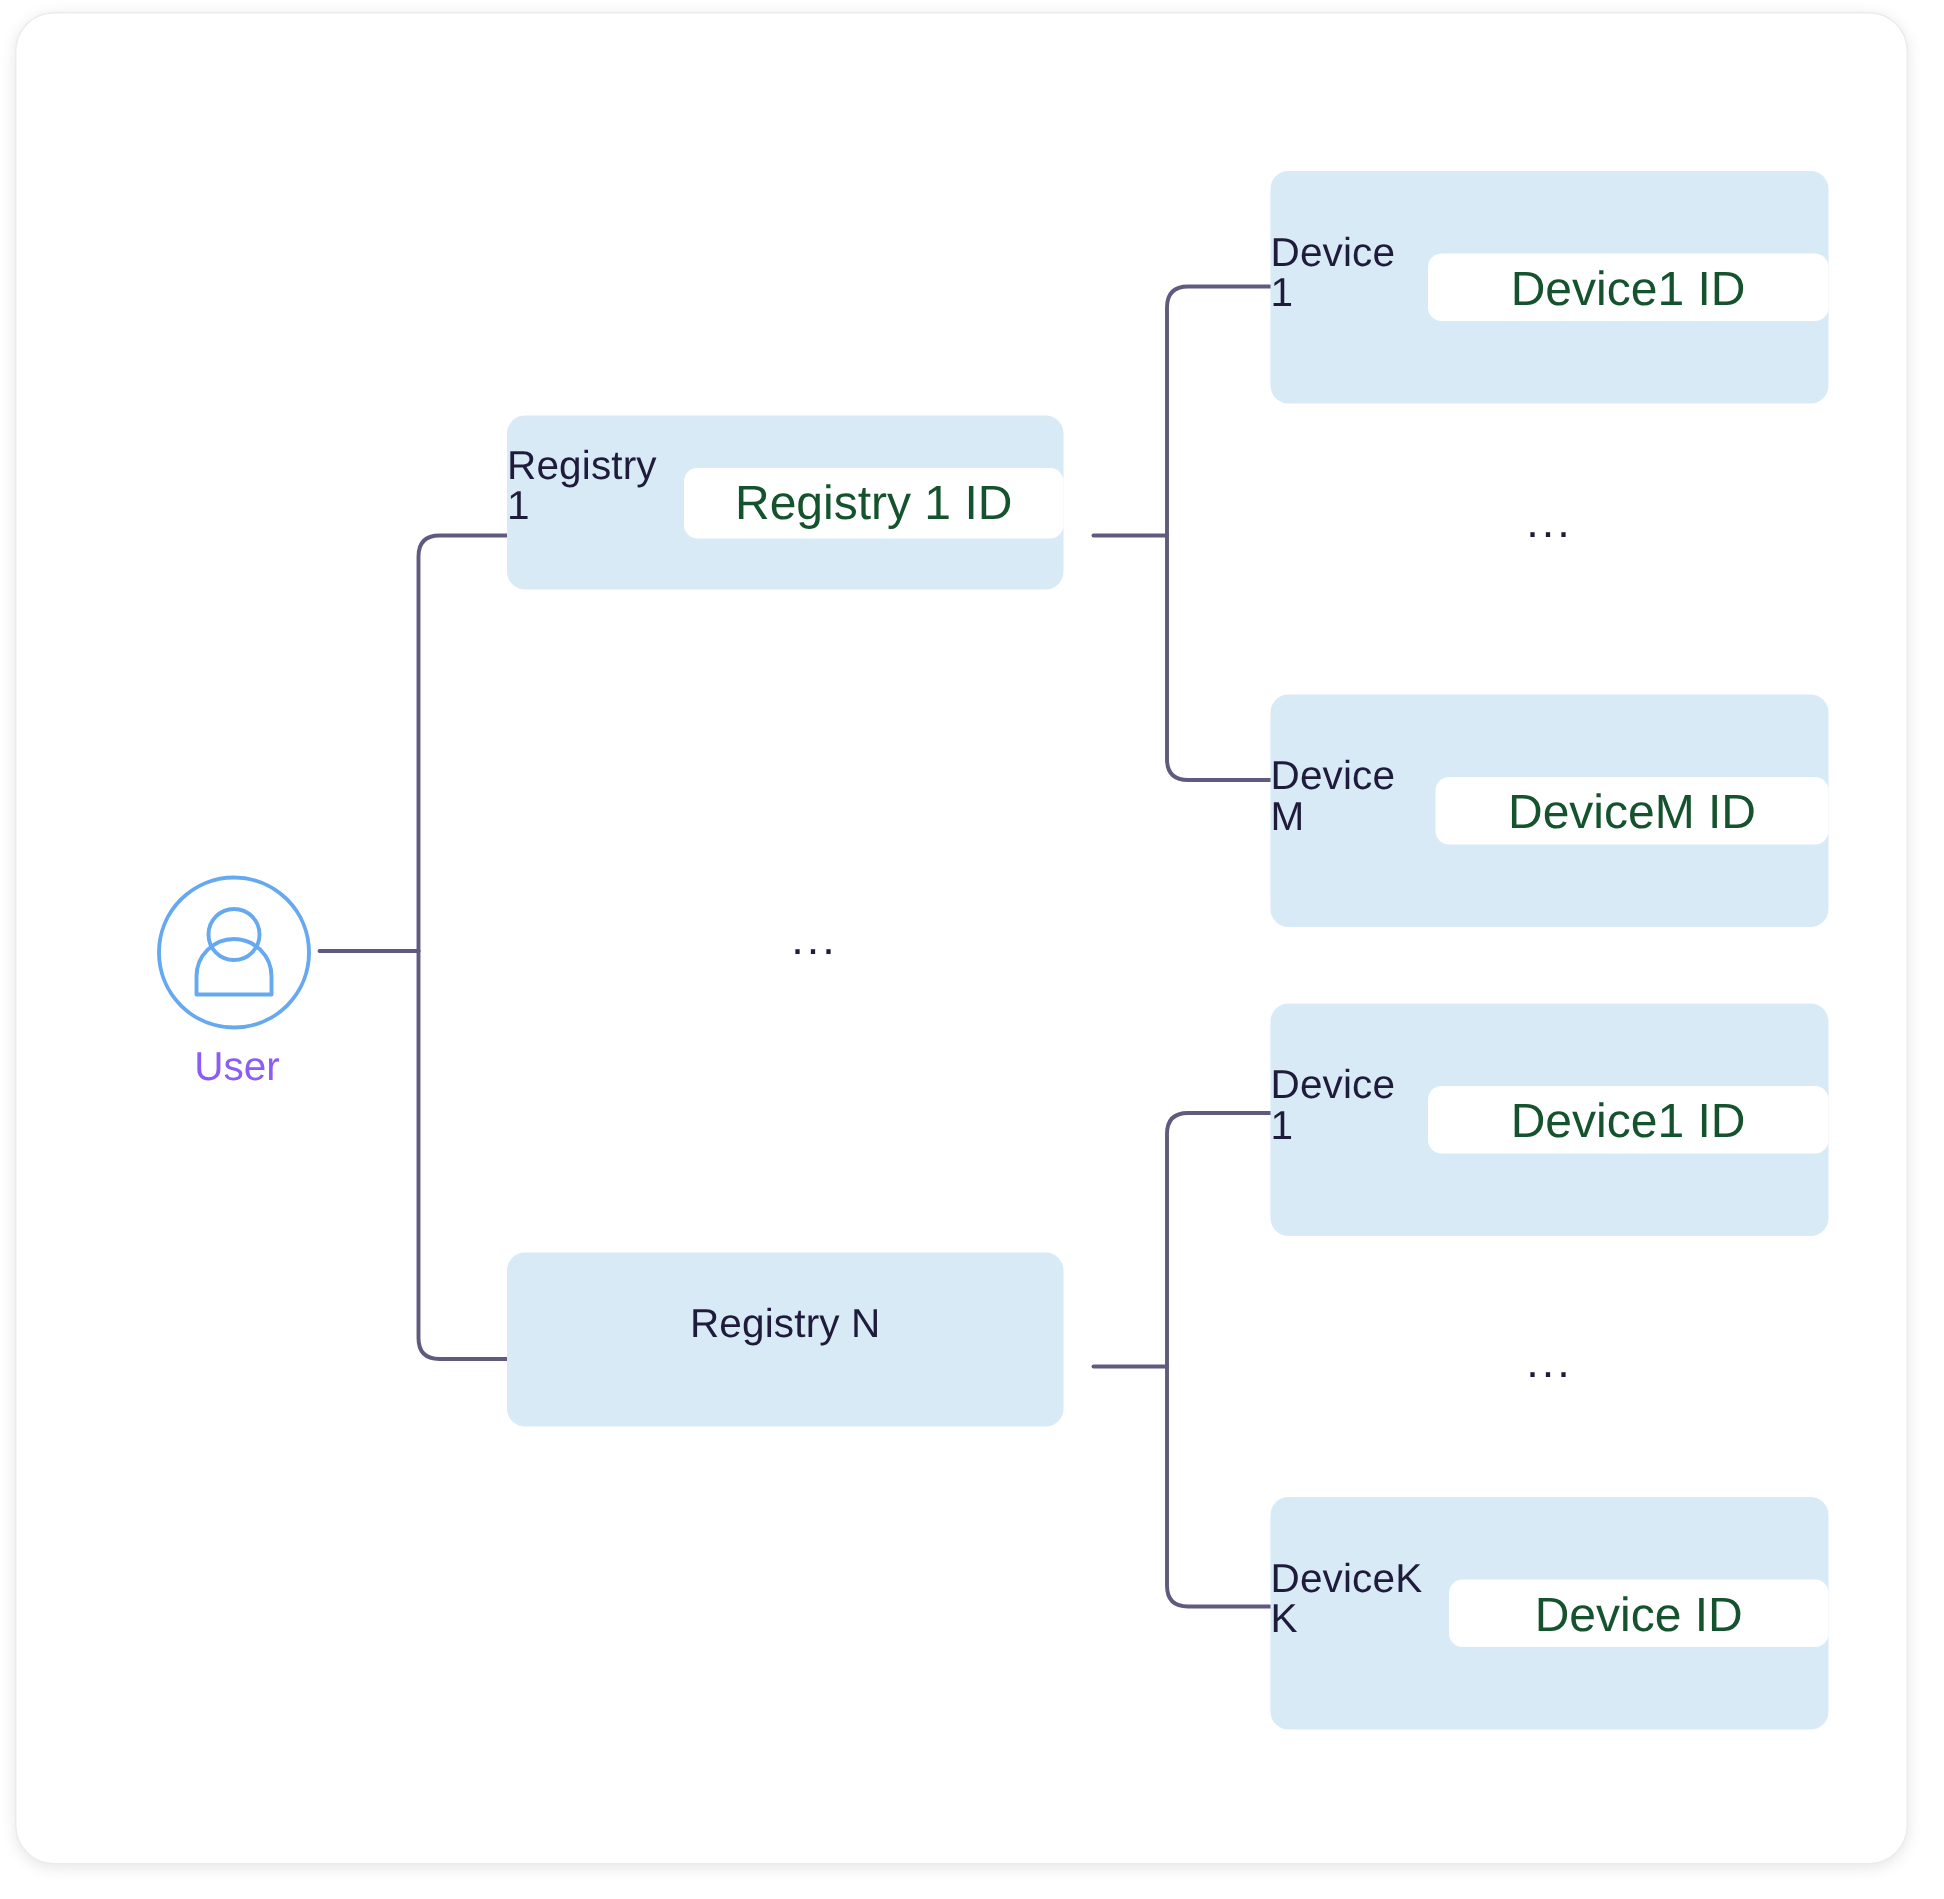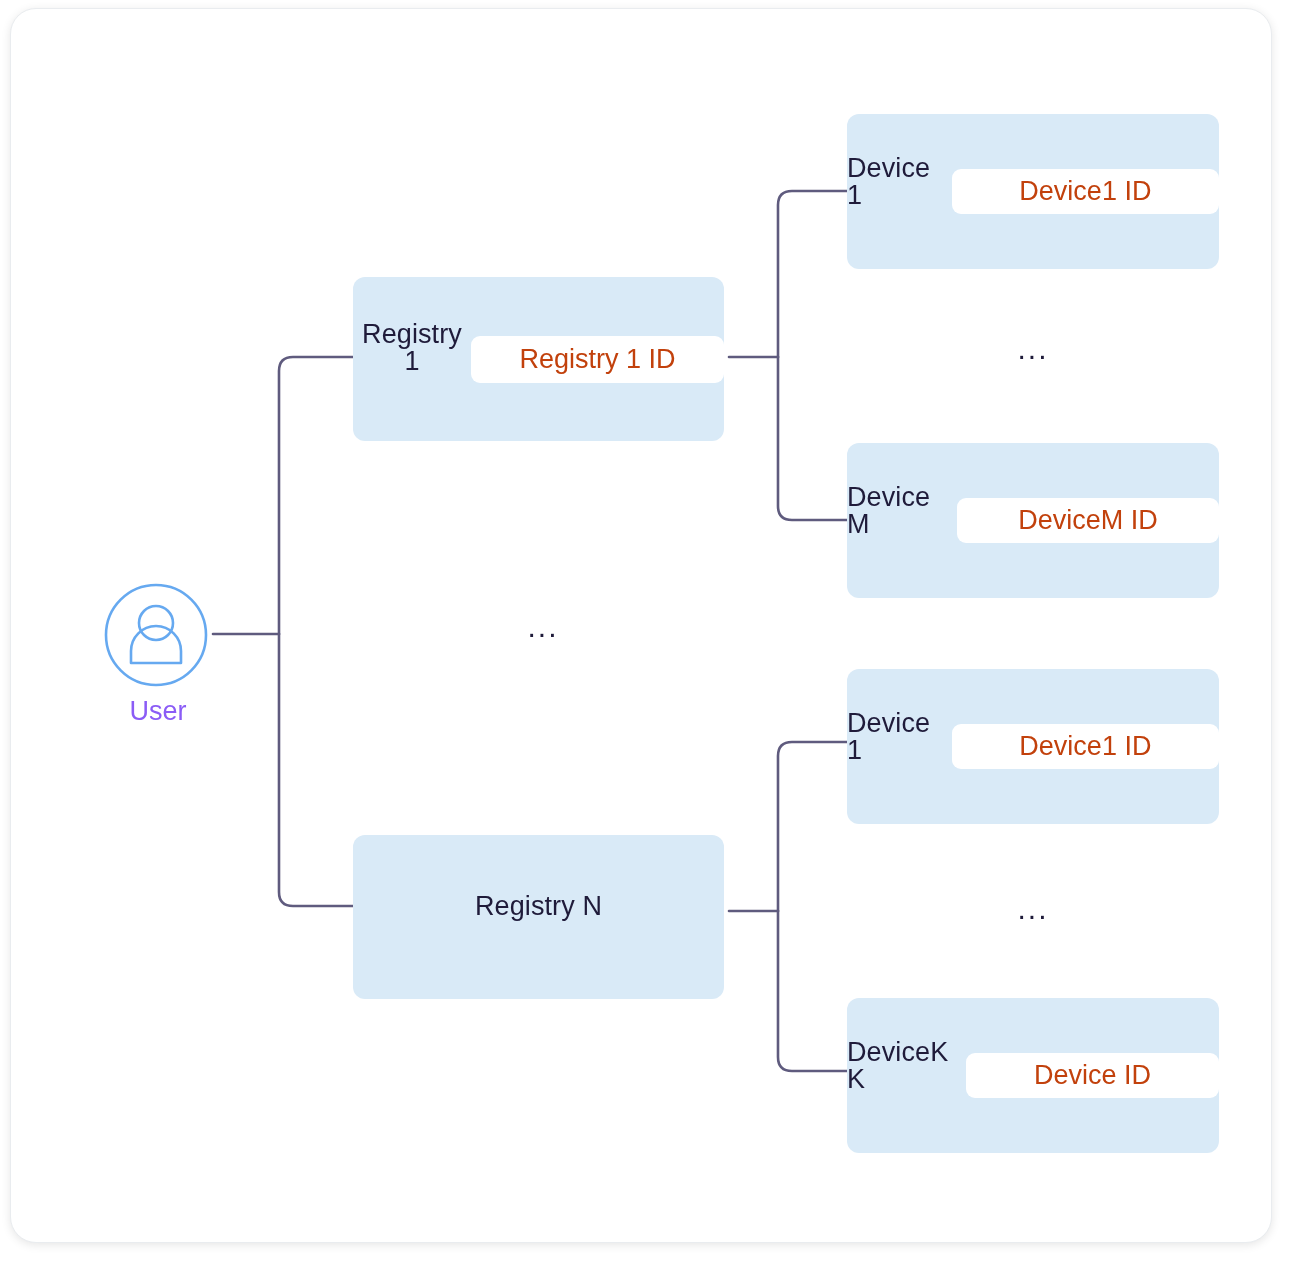--- a/index.html
+++ b/index.html
@@ -52,51 +52,50 @@
   }
   .node-title {
     color: #1f1b3a;
     font-size: 27px;
     line-height: 1;
     letter-spacing: 0.1px;
   }
   .node-pill {
     background: #ffffff;
     border-radius: 9px;
-    color: #c2410c;
-    font-size: 27px;
+    color: #14532d;
+    font-size: 32px;
     line-height: 1;
     display: flex;
     align-items: center;
     justify-content: center;
     box-sizing: border-box;
   }
 
   
   .registry {
-    left: 342px;
+    left: 327px;
     width: 371px;
-    height: 164px;
-    text-align: center;
+    height: 116px;
   }
   .registry .node-title { margin-bottom: 22px; }
   .registry .node-pill  { width: 263px; height: 47px; }
   #registry-1 { top: 268px; }
   #registry-n { top: 826px; }
 
   
   .device {
     left: 836px;
     width: 372px;
     height: 155px;
   }
   .device .node-title { margin-bottom: 20px; }
   .device .node-pill  { width: 270px; height: 45px; }
   #device-1-a { top: 105px; }
-  #device-m   { top: 434px; }
+  #device-m   { top: 454px; }
   #device-1-b { top: 660px; }
   #device-k   { top: 989px; }
 
   
   .ellipsis {
     position: absolute;
     color: #1f1b3a;
     font-size: 30px;
     line-height: 1;
     letter-spacing: 2px;

